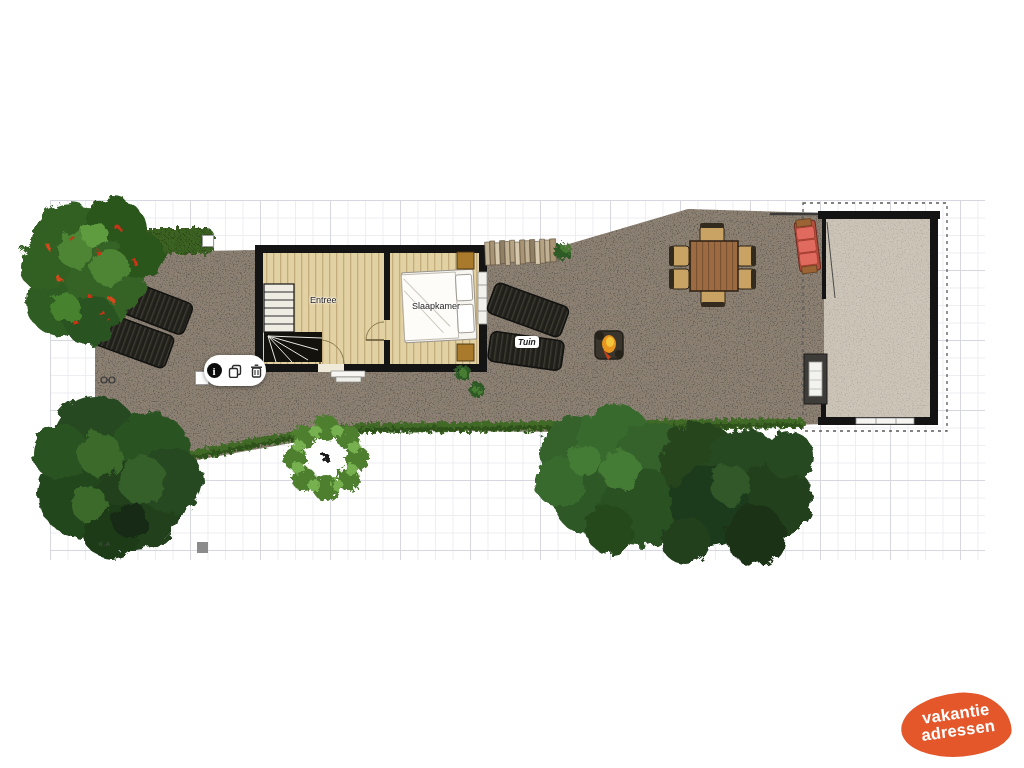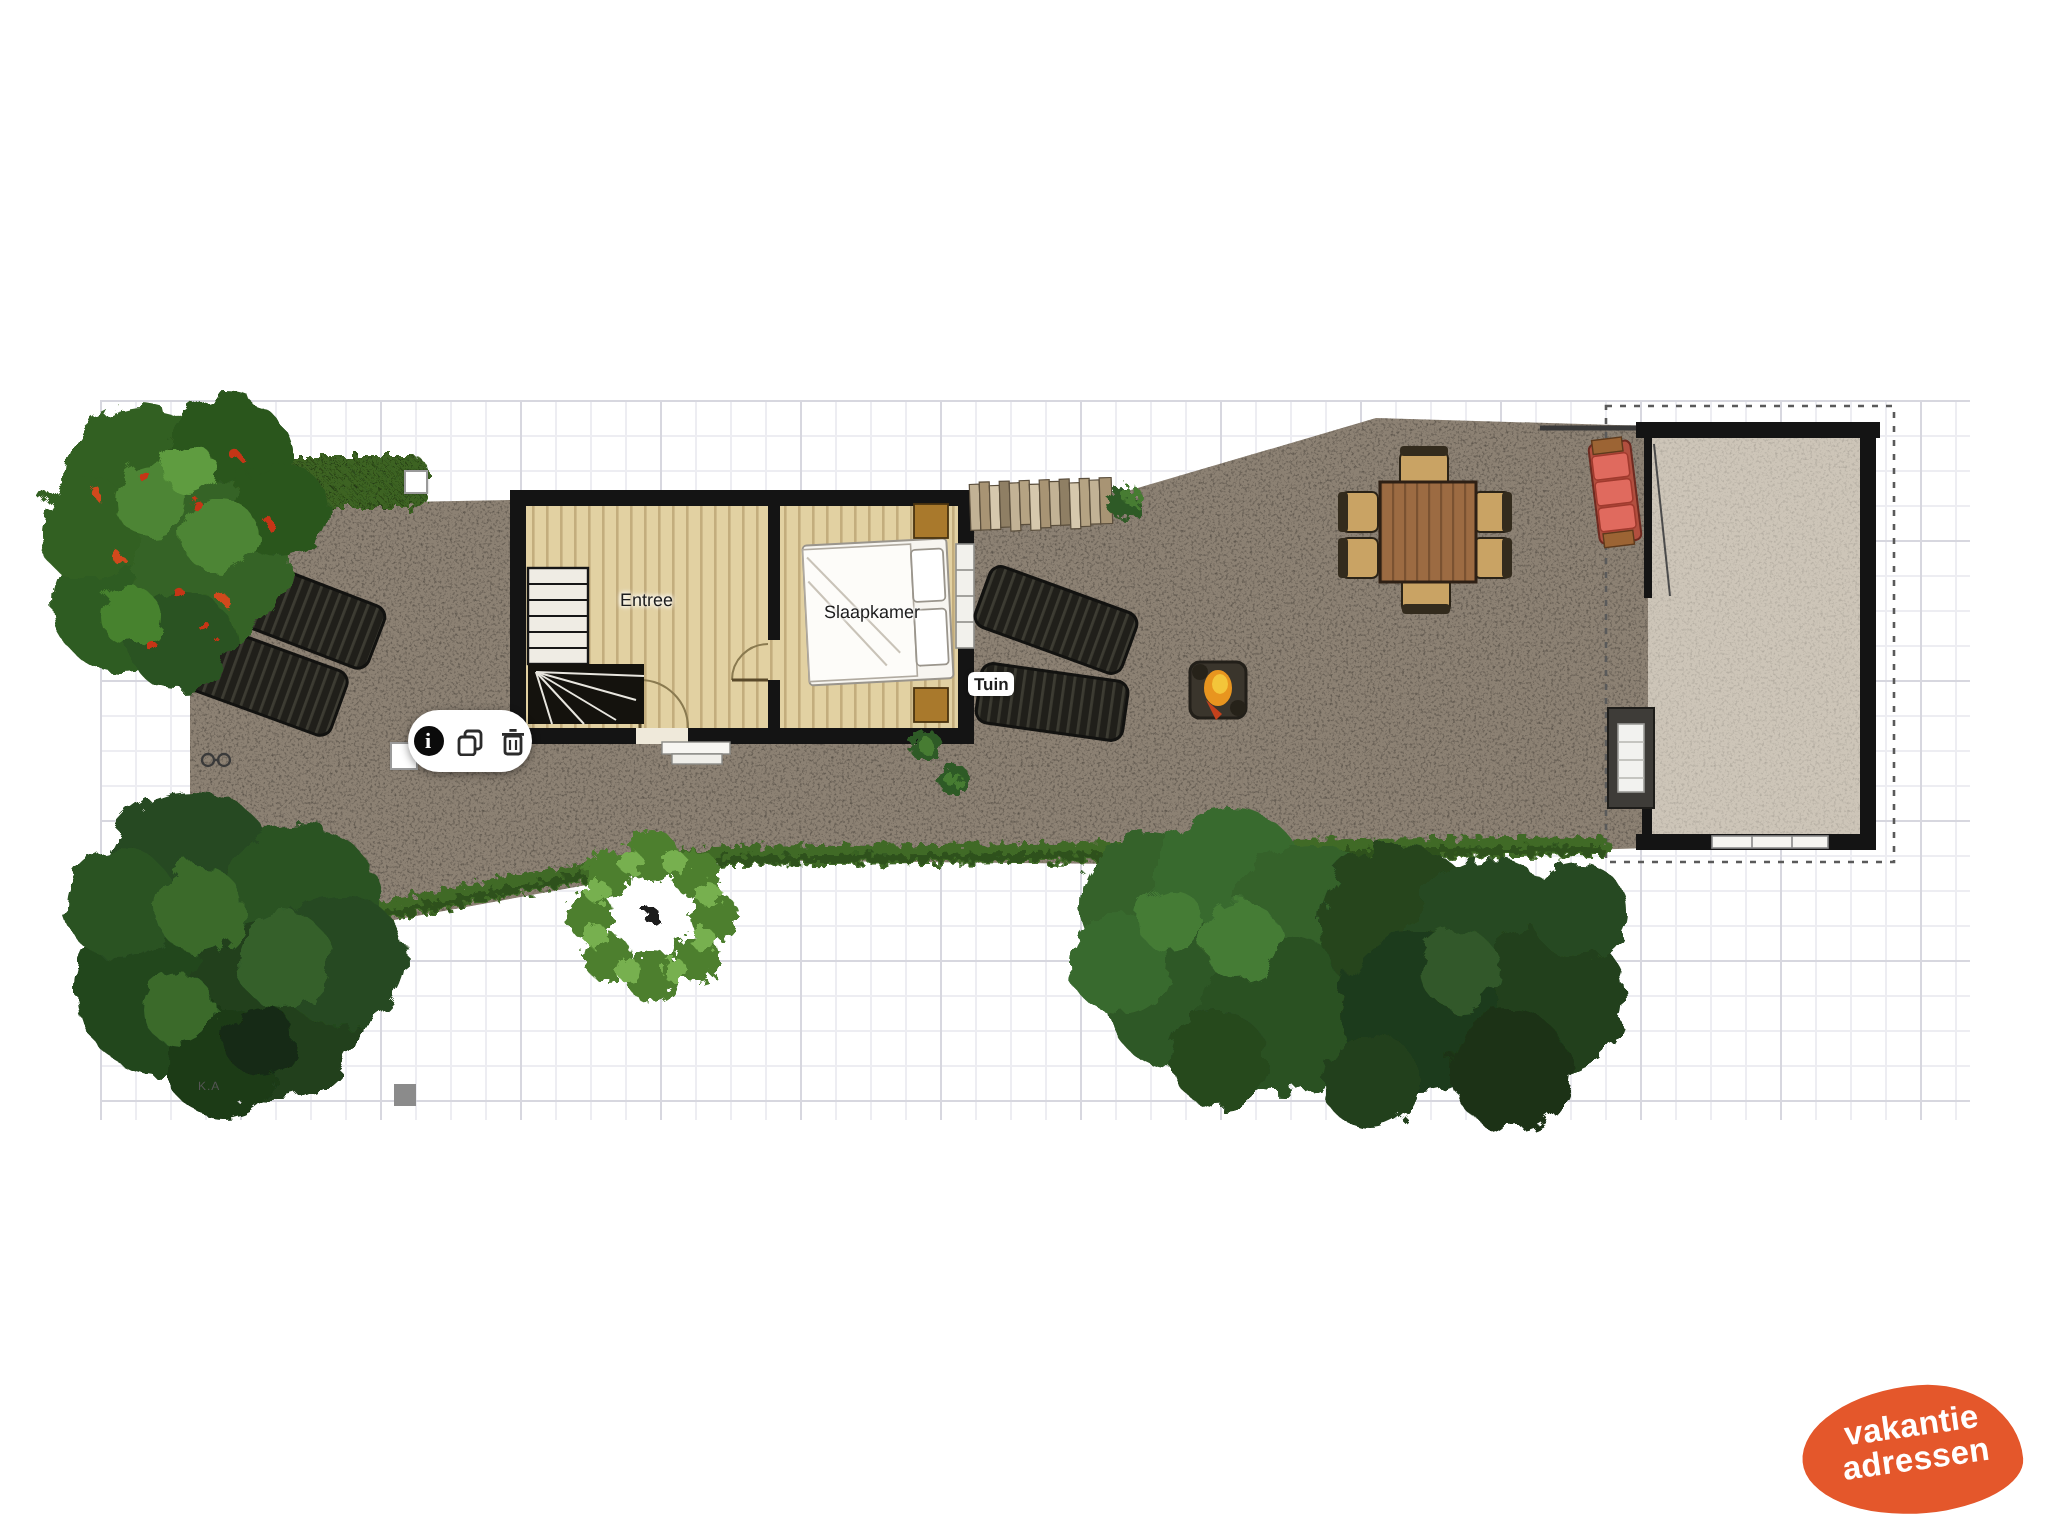--- a/index.html
+++ b/index.html
@@ -20,23 +20,24 @@
   }
   svg.plan{position:absolute;left:0;top:0;}
   
   .plan-label{
     position:absolute;color:#1d1d1d;font-size:9px;line-height:10px;
     text-shadow:0 0 2px #fff,0 0 2px #fff,0 0 3px #fff;white-space:nowrap;
   }
   .entree-label{left:310px;top:295px;}
   .slaapkamer-label{left:412px;top:301px;text-align:center;}
   .tuin-chip{
-    position:absolute;left:484px;top:336px;background:#ffffff;border-radius:3px;
+    position:absolute;left:515px;top:336px;background:#ffffff;border-radius:3px;
     padding:1px 3px;font-size:8.5px;font-weight:bold;color:#1d1d1d;
     box-shadow:0 0 2px rgba(0,0,0,.35);
+    font-style:italic;
   }
   .small-note{position:absolute;left:99px;top:541px;font-size:6px;color:#555;letter-spacing:.5px;}
   
   .obj-toolbar{
     position:absolute;left:204px;top:355px;width:62px;height:31px;background:#fff;
     border-radius:16px;box-shadow:0 1px 4px rgba(0,0,0,.45);
     display:flex;align-items:center;justify-content:center;gap:6px;
   }
   .tb-ico{width:15px;height:15px;display:flex;align-items:center;justify-content:center;cursor:pointer;}
   .info-dot{

